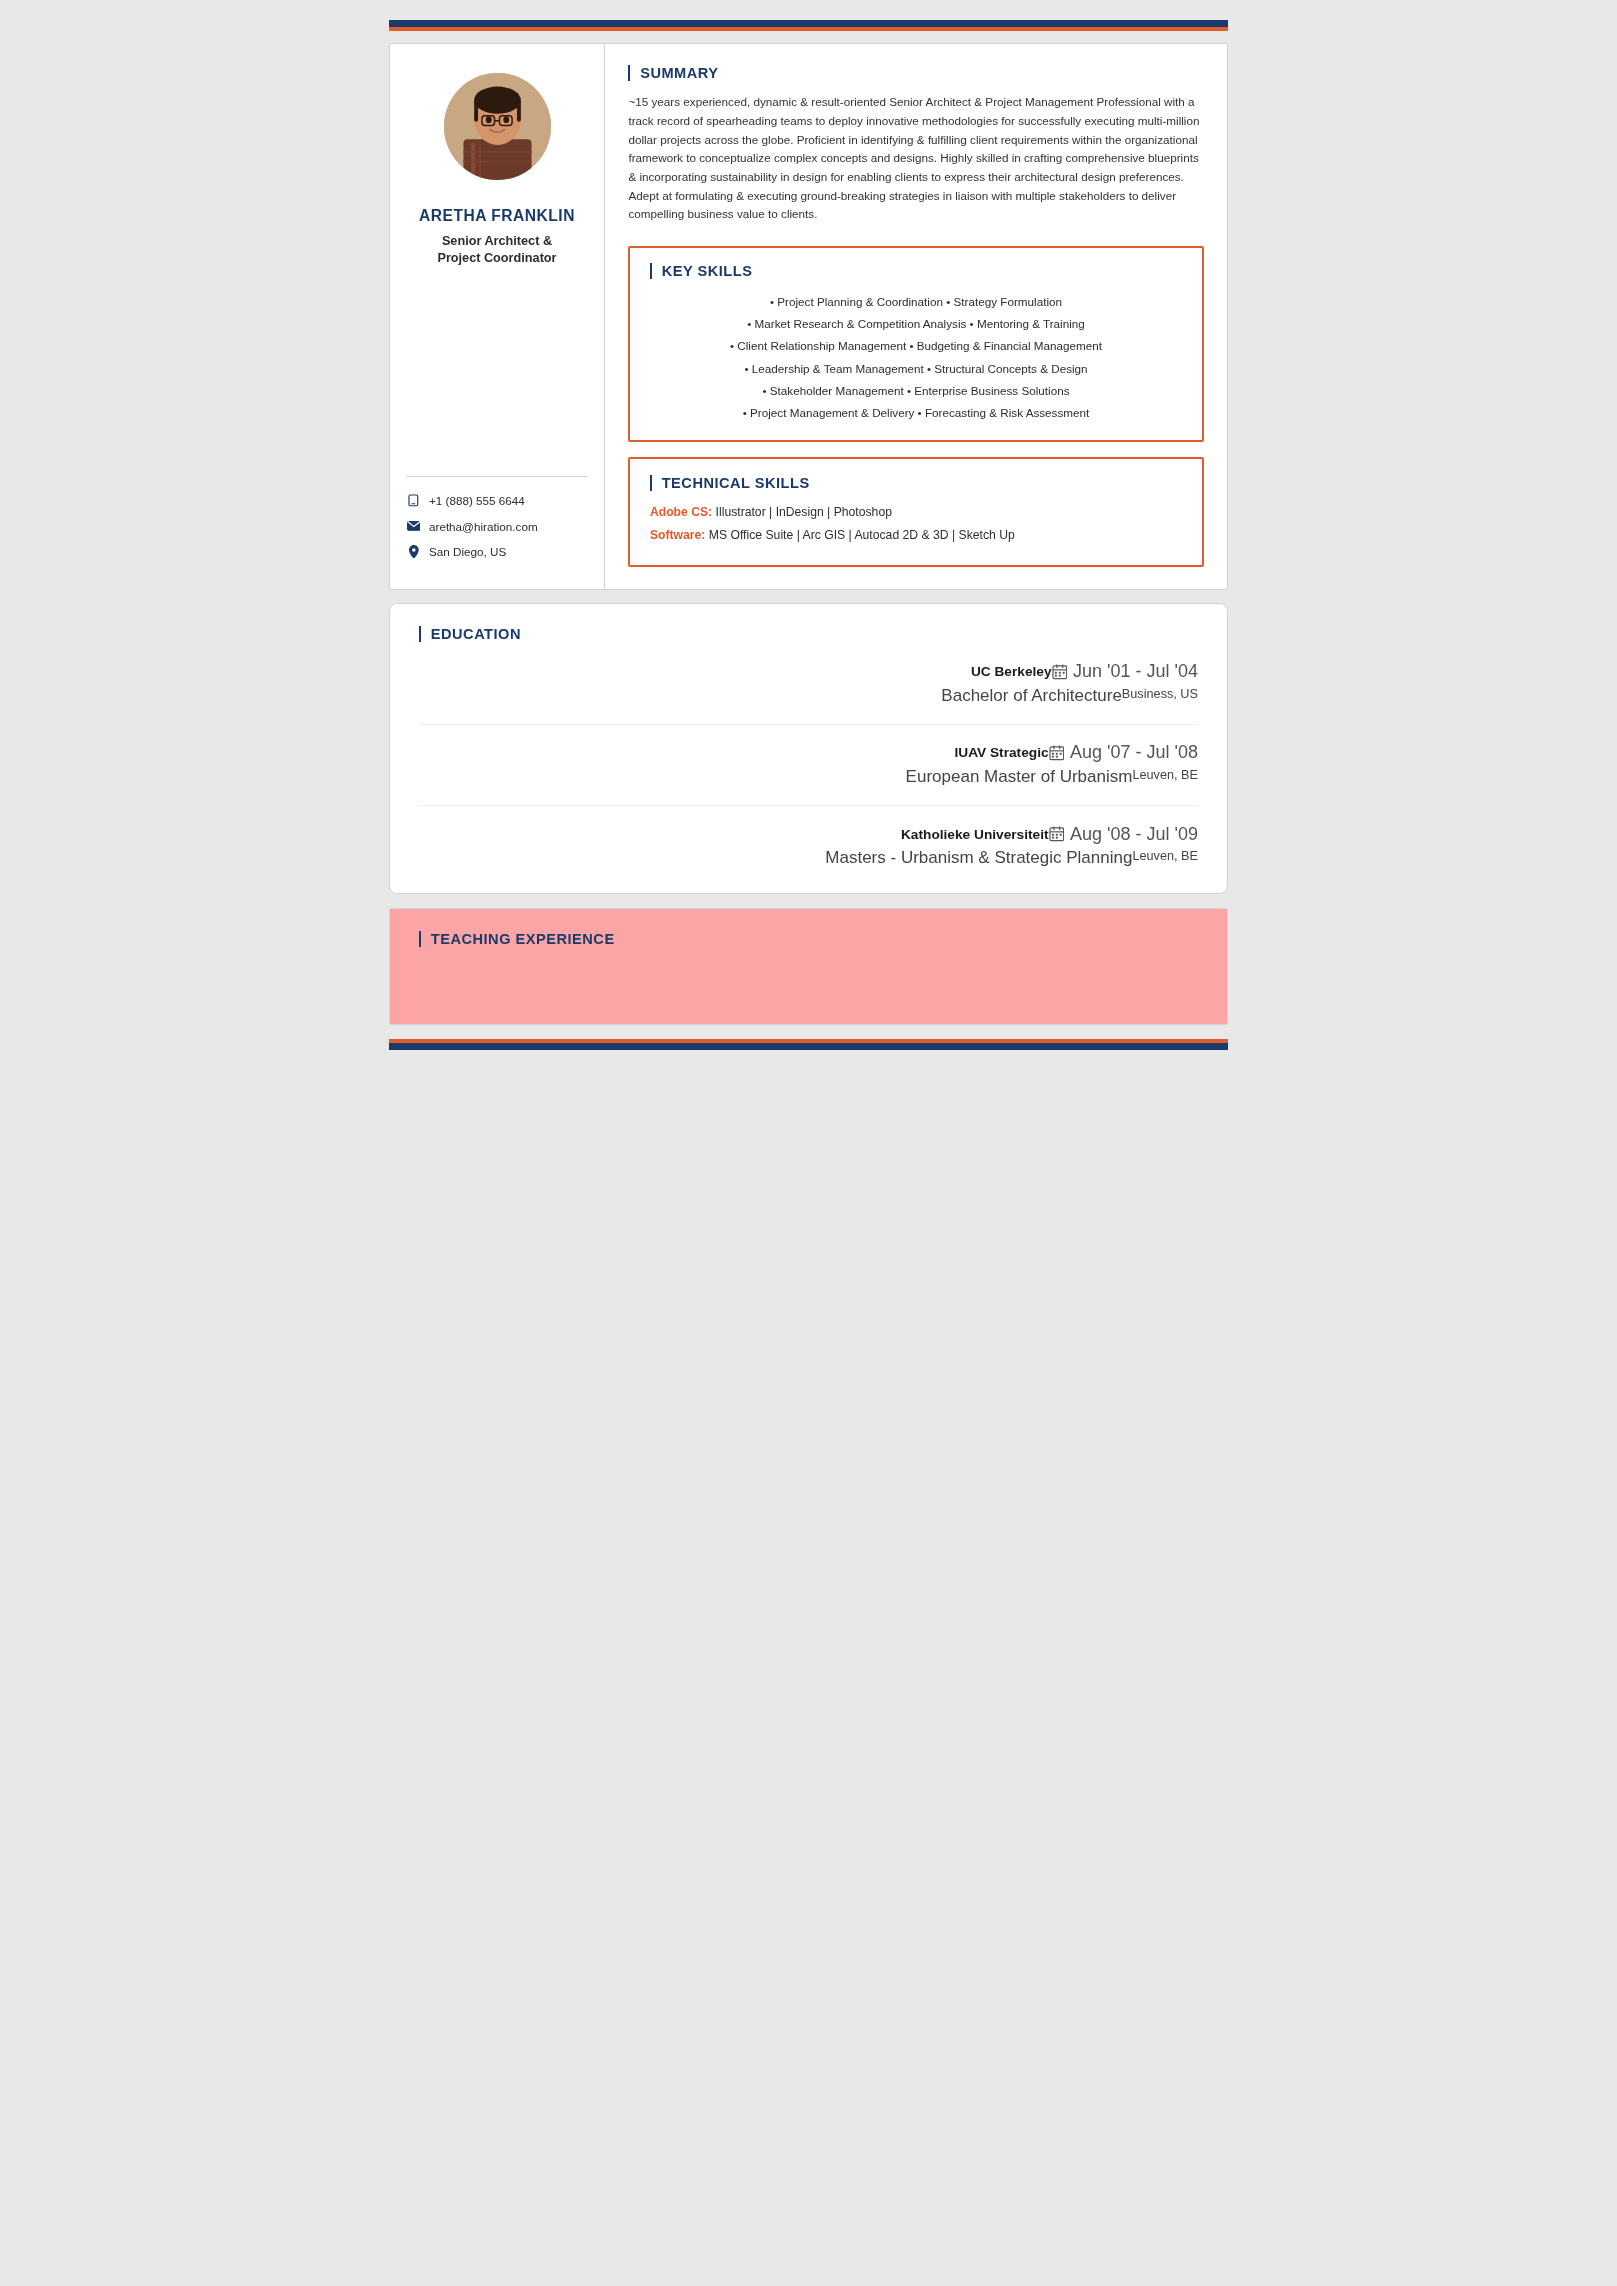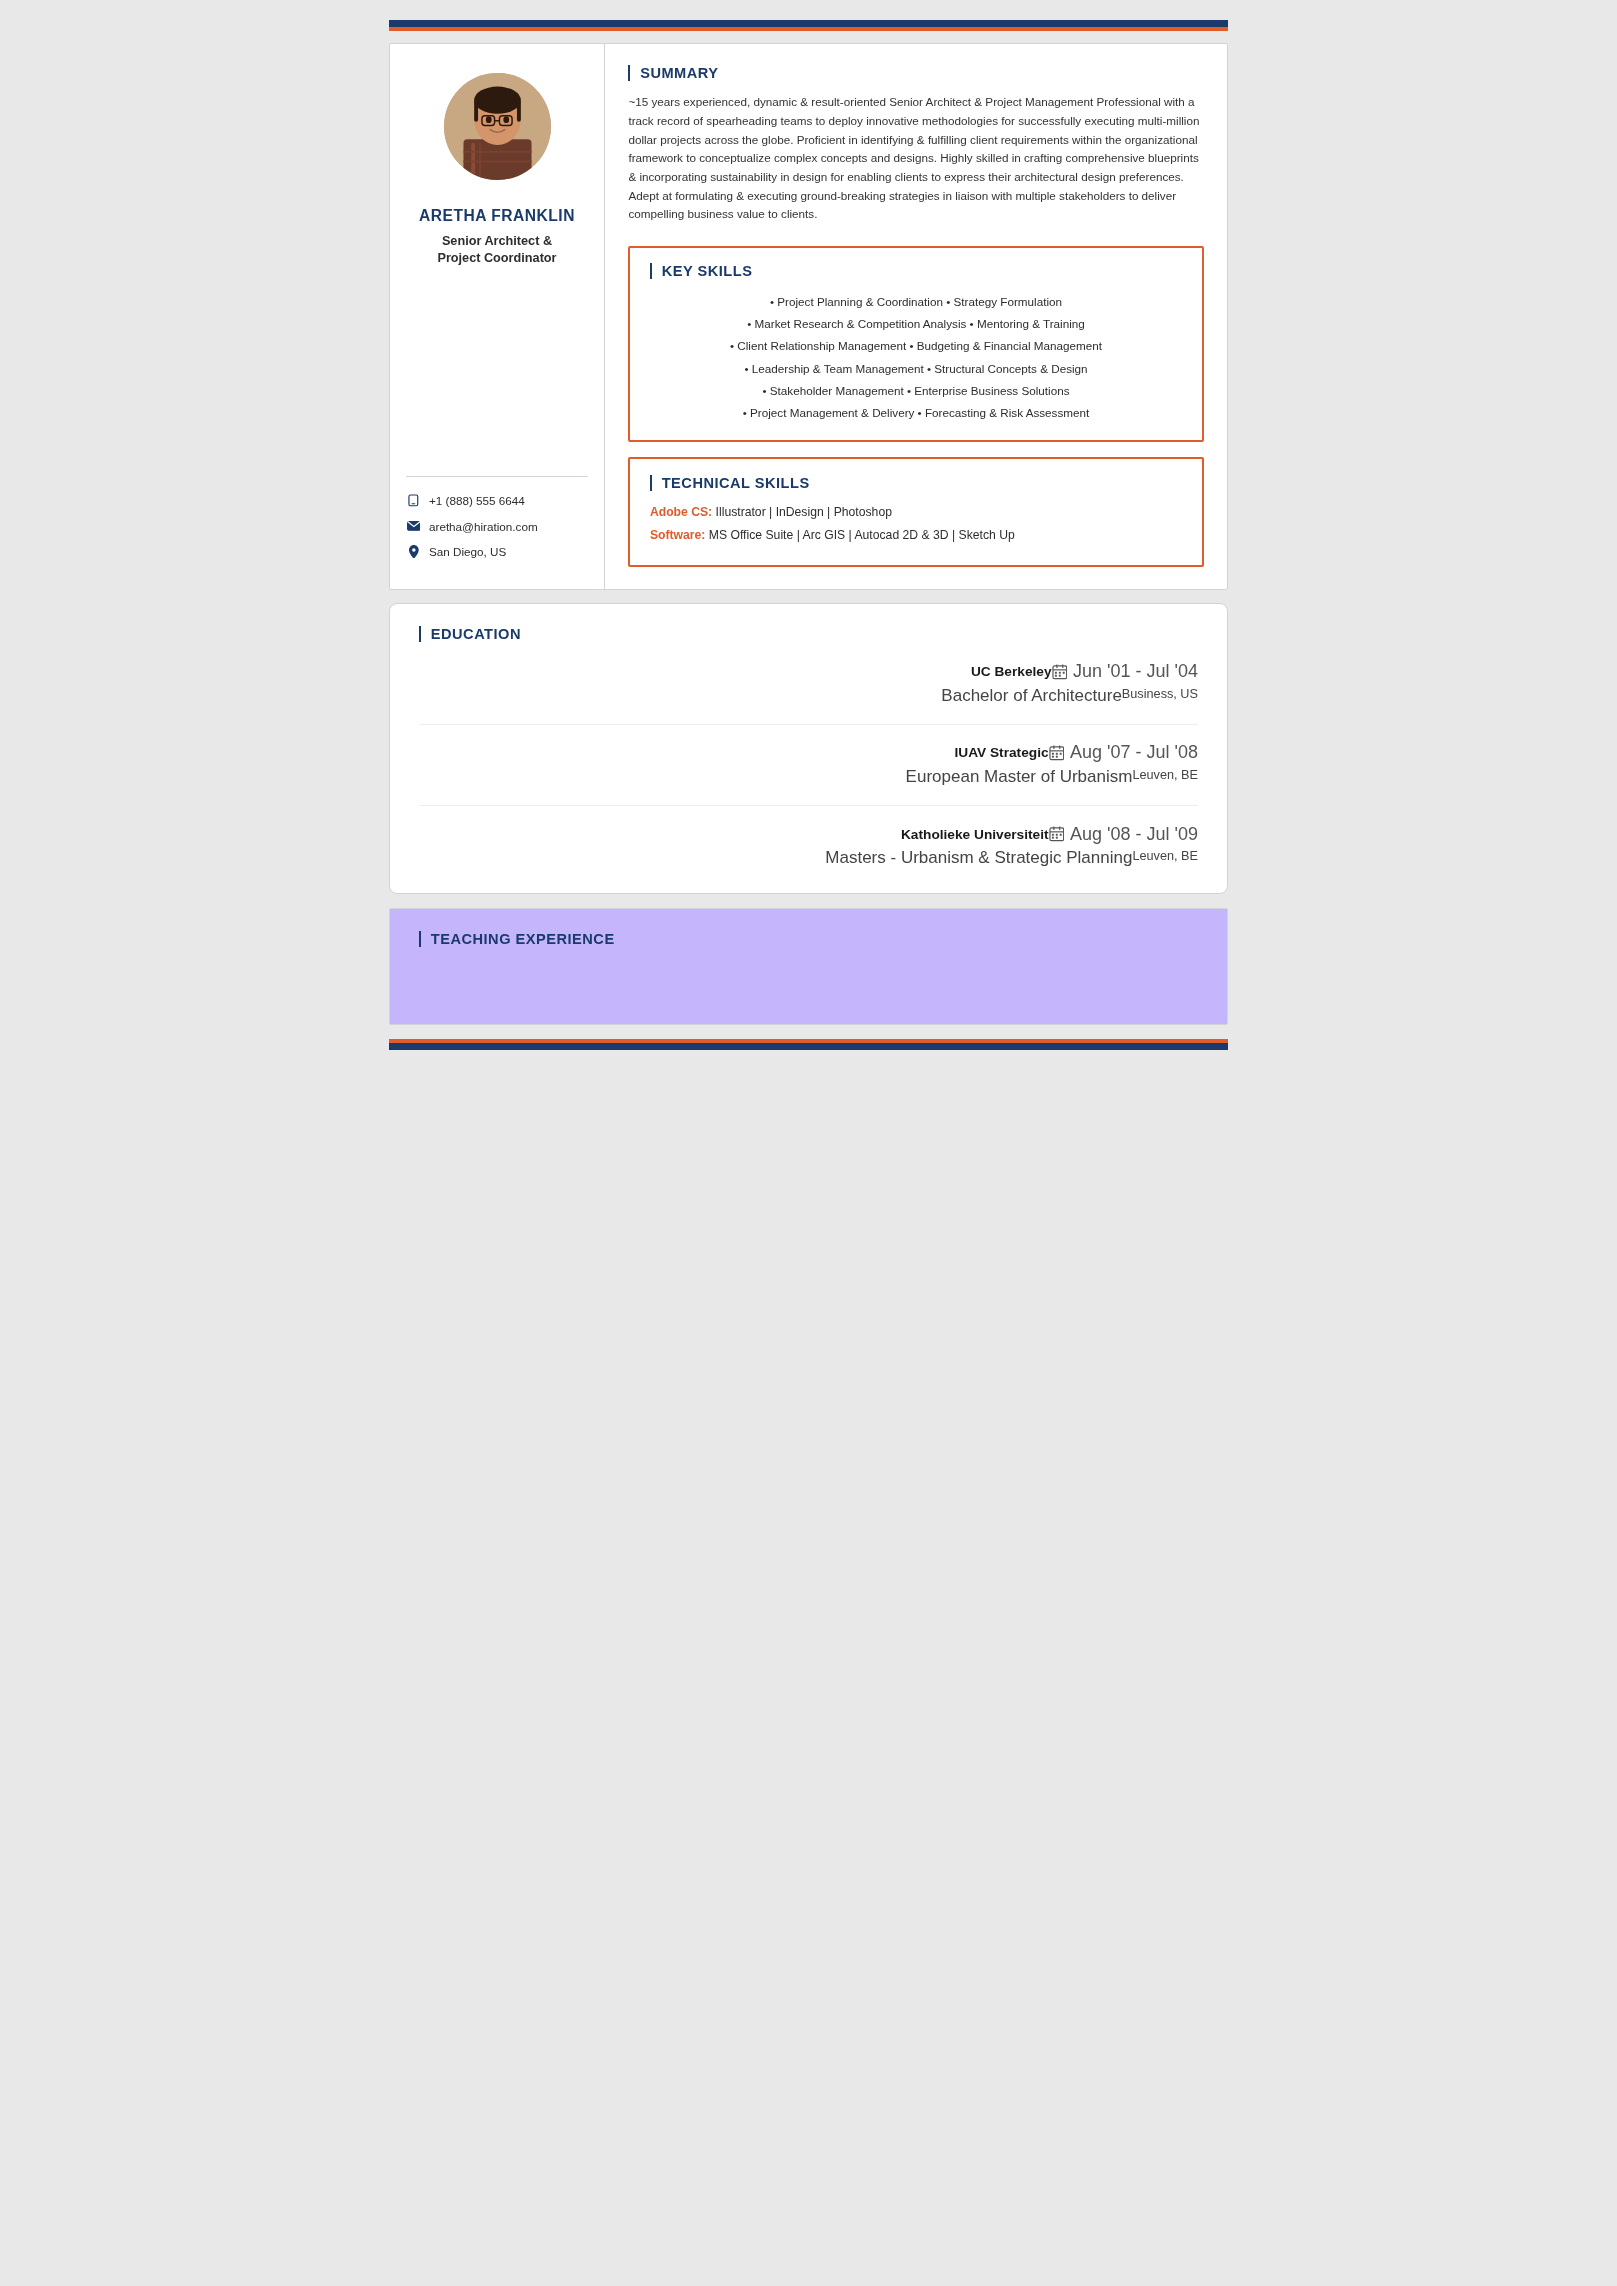--- a/index.html
+++ b/index.html
@@ -199,21 +199,21 @@
       color: #444;
       margin-top: 3.9px;
     }
     .edu-location {
       font-size: 12.7px;
       color: #444;
       text-align: right;
     }
     
     .teaching-card {
-      background: #c4b5fd;
+      background: #fca5a5;
       border: 1px solid #d0d4da;
       border-radius: 2px;
       margin-bottom: 13.7px;
       padding: 21.5px 29px 39px 29px;
       min-height: 117px;
     }
     .bottom-bar {
       height: 7.8px;
       background: #1a3a6b;
       margin-top: 0;

